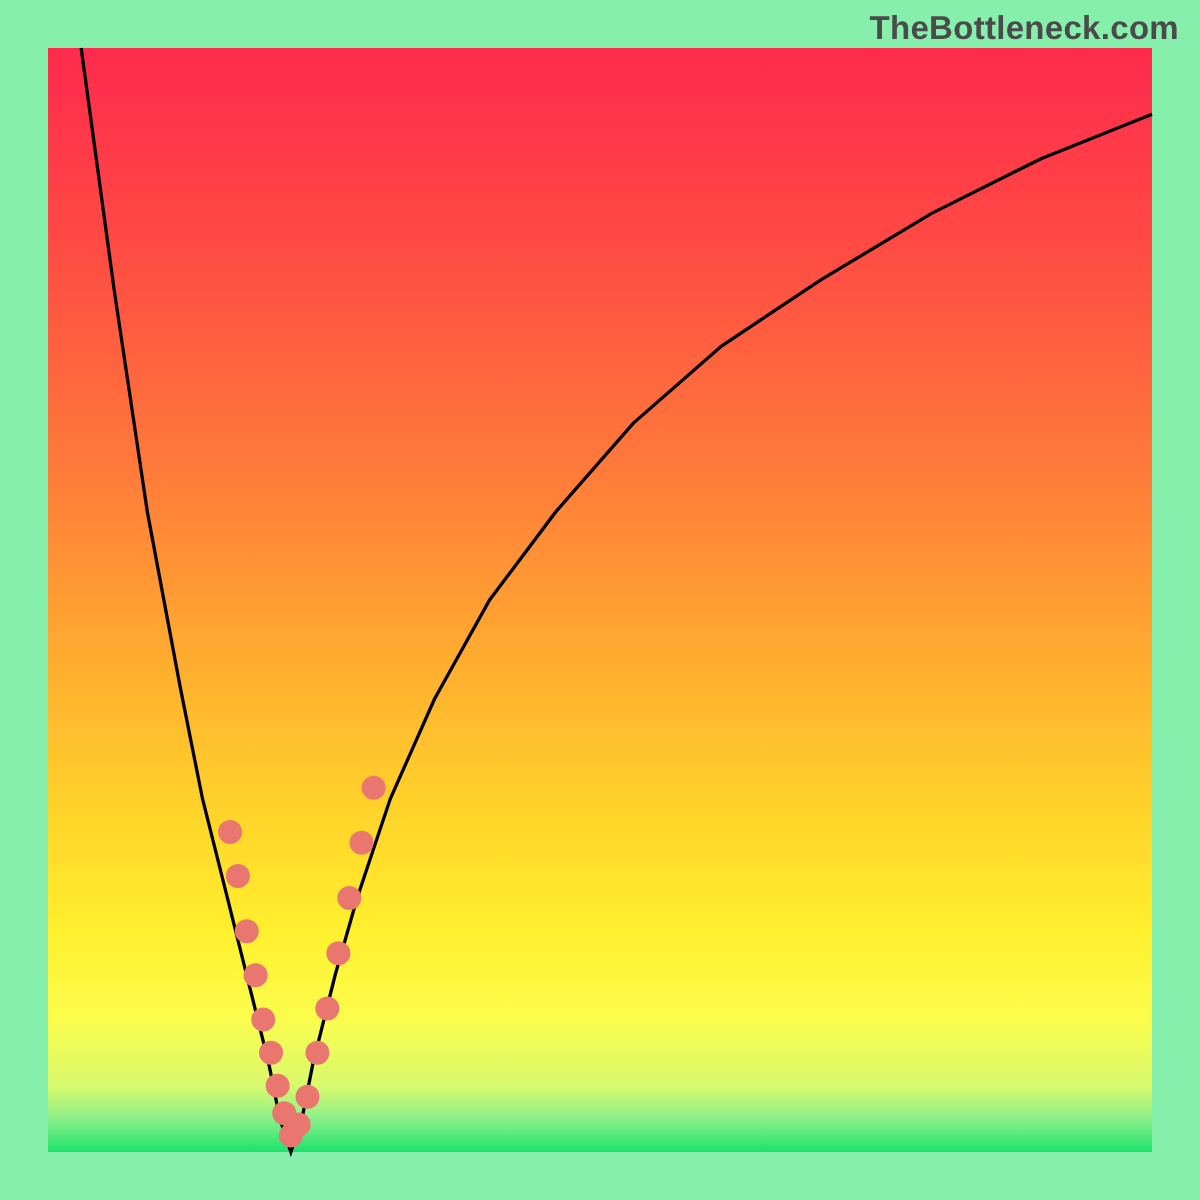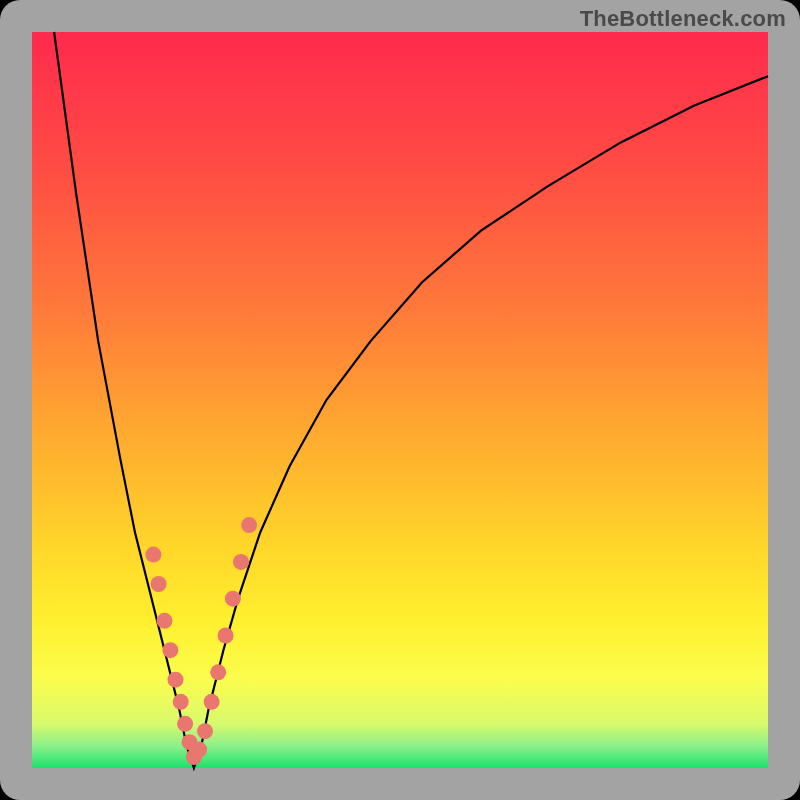--- a/index.html
+++ b/index.html
@@ -10,22 +10,21 @@
     overflow: hidden;
     background: #000;
     font-family: Arial, Helvetica, sans-serif;
   }
   .frame {
     position: absolute;
     left: 0;
     top: 0;
     width: 800px;
     height: 800px;
-    background: #a3a3a3;
-    border-radius: 20px;
+    background: #86efac;
   }
   .plot {
     position: absolute;
     left: 32px;
     top: 32px;
     width: 736px;
     height: 736px;
     background: linear-gradient(
       to bottom,
       var(--c0) 0%,

